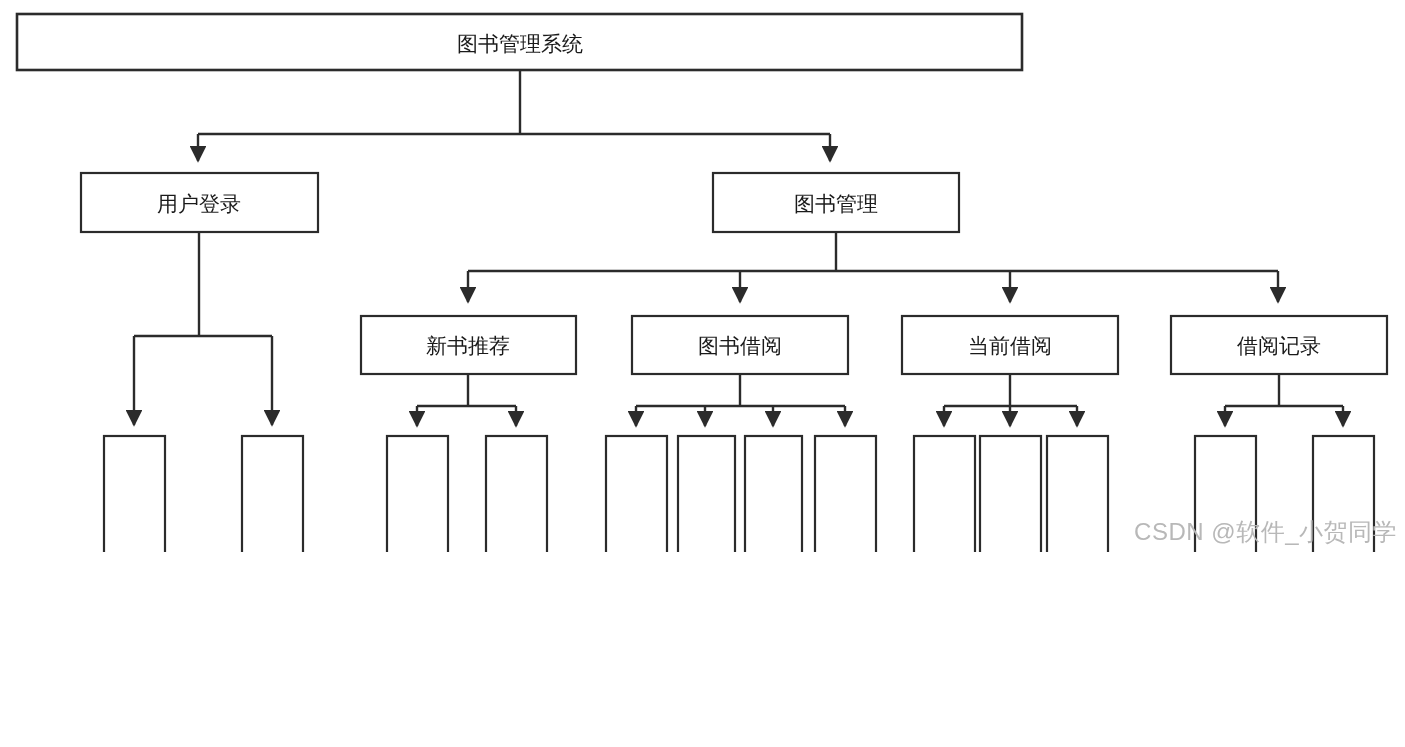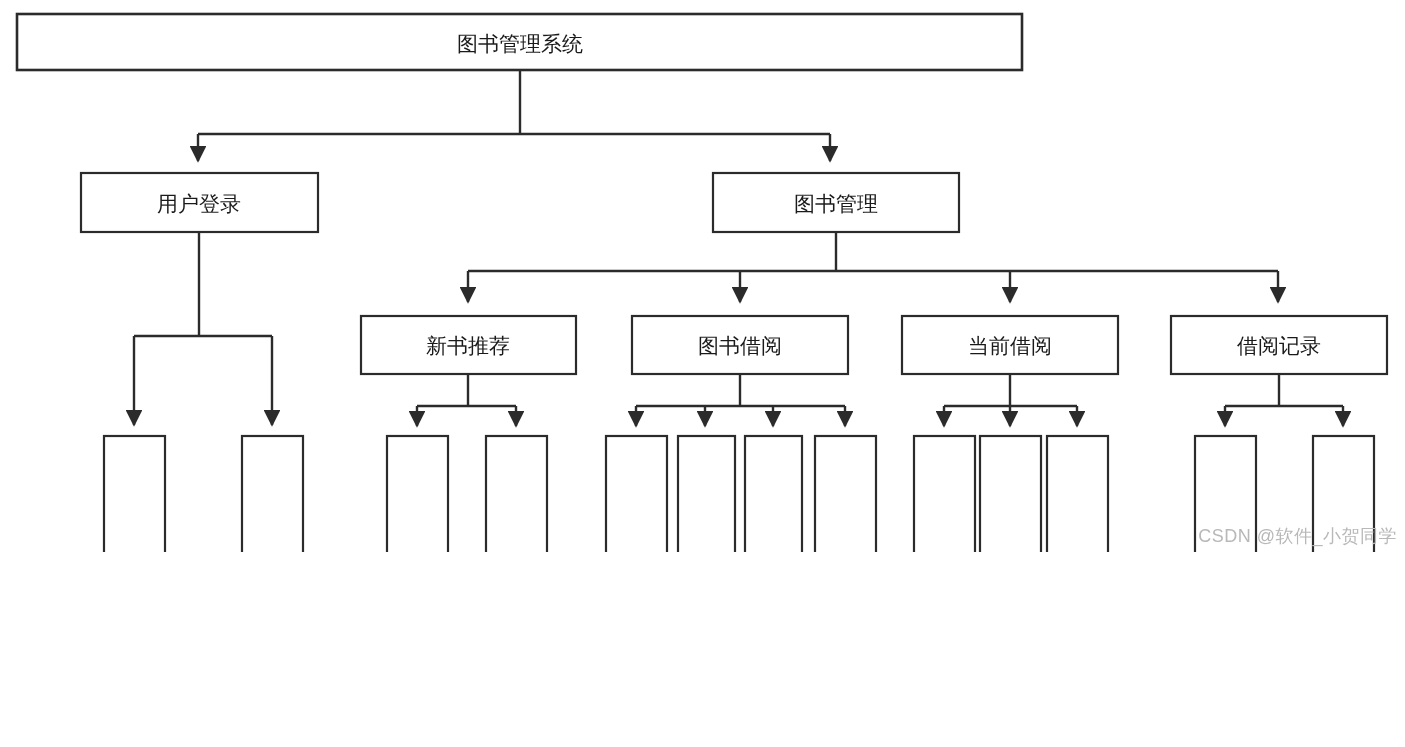--- a/index.html
+++ b/index.html
@@ -65,21 +65,21 @@
     letter-spacing: 1.5px;
     color: #1a1a1a;
     white-space: nowrap;
     text-align: center;
   }
   .watermark {
     position: absolute;
     right: 8px;
     bottom: 4px;
     font-family: "Liberation Sans", "DejaVu Sans", sans-serif;
-    font-size: 18px;
+    font-size: 24px;
     color: #b8b8b8;
     white-space: nowrap;
     letter-spacing: 0.5px;
   }
 </style>
 </head>
 <body>
 
 <div id="canvas">
 

